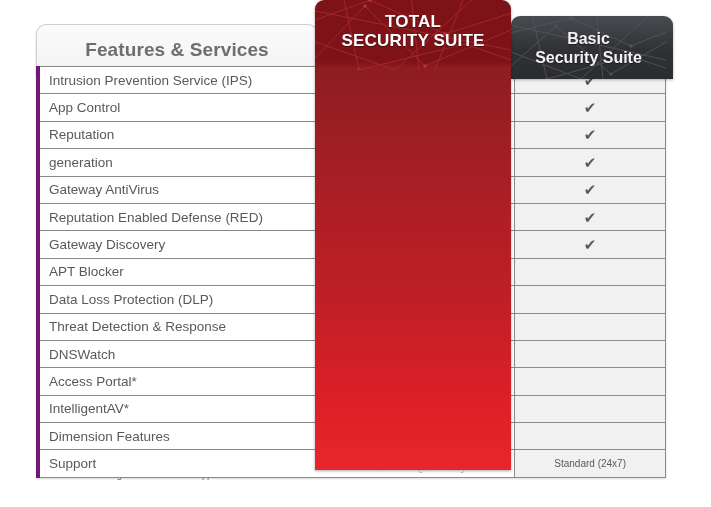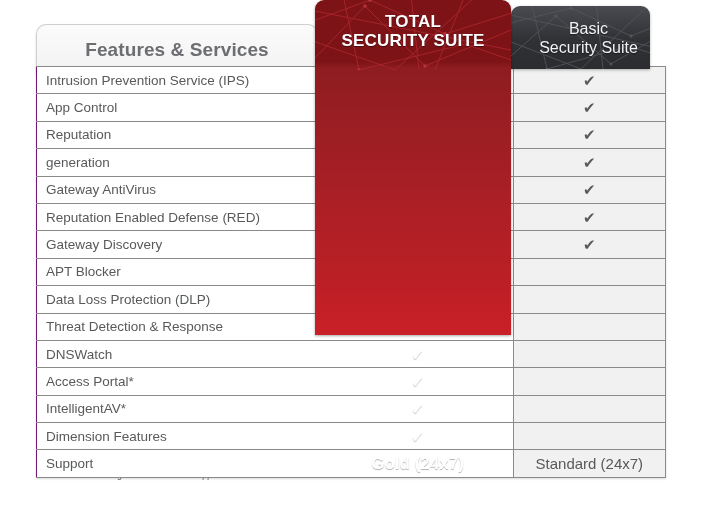--- a/index.html
+++ b/index.html
@@ -6,37 +6,38 @@
   body{
     width:711px;height:507px;
     background:#ffffff;
     font-family:"Liberation Sans", sans-serif;
     overflow:hidden;
   }
   .stage{position:relative;width:711px;height:507px;}
 
   
   .col-red{
-    position:absolute;left:315px;top:0px;width:196px;height:335px;
+    position:absolute;left:315px;top:0px;width:196px;height:470px;
     border-radius:9px 9px 0 0;
     background:linear-gradient(180deg,#7e1317 0px,#7e1317 62px,#8e1d20 68px,#a61f25 180px,#c01f26 300px,#dc2027 400px,#e8252c 469px);
     box-shadow:0 1px 3px rgba(0,0,0,.35);
     overflow:hidden;
     z-index:6;
   }
   .col-red .pattern{
     position:absolute;left:0;top:0;width:196px;height:70px;opacity:.95;
   }
   .col-gray{
-    position:absolute;left:511px;top:6px;width:139px;height:63px;
+    position:absolute;left:511px;top:16px;width:162px;height:63px;
     border-radius:9px 9px 0 0;
     background:linear-gradient(180deg,#4a4b50 0%,#303135 55%,#2b2c30 100%);
     box-shadow:0 1px 3px rgba(0,0,0,.3);
     overflow:hidden;
     z-index:5;
+    font-weight:bold;
   }
   .col-gray .pattern{position:absolute;left:0;top:0;width:155px;height:63px;}
 
   .red-title{
     position:absolute;left:0;top:0;width:196px;height:62px;
     display:flex;align-items:center;justify-content:center;text-align:center;
     color:#ffffff;font-weight:bold;font-size:17px;line-height:19px;
     letter-spacing:.2px;z-index:3;
     text-shadow:0 1px 1px rgba(0,0,0,.45);
   }
@@ -68,38 +69,38 @@
     z-index:3;
     box-shadow:0 1px 2px rgba(0,0,0,.15);
   }
   .tbl td{
     height:26.4px;padding:0;border:1px solid #8a8a8a;
     font-size:13.5px;color:#58595b;background:#ffffff;
     vertical-align:middle;
   }
   .tbl td.feat{
     width:279px;padding-left:9px;white-space:nowrap;
-    border-left:1px solid #701a75;border-right:none;
+    border-left:4px solid #701a75;border-right:none;
   }
   .tbl td.red{
     width:196px;background:transparent;border-left:none;border-right:none;
     text-align:center;color:#ffffff;font-size:15px;
   }
   .tbl td.gray{
     width:155px;background:#f1f1f1;text-align:center;color:#58595b;font-size:15px;
     border-left:1px solid #8a8a8a;
   }
   .chk{display:inline-block;line-height:1;}
   .chk.w{color:#ffffff;font-size:15px;text-shadow:0 1px 1px rgba(0,0,0,.25);}
   .chk.g{color:#58595b;font-size:15px;}
 
   .tbl tr.support td.feat{font-size:13.5px;margin-top:24px;}
   .tbl tr.support td.red{font-size:17px;font-weight:bold;color:#fff;
      text-shadow:0 1px 1px rgba(0,0,0,.3);}
-  .tbl tr.support td.gray{font-size:15px;color:#58595b;}
+  .tbl tr.support td.gray{font-size:10px;color:#58595b;}
 
   
   .footnote{
     position:absolute;left:41px;top:470px;
     font-size:8.5px;font-style:italic;color:#58595b;
     letter-spacing:.1px;
   }
 </style>
 </head>
 <body>

